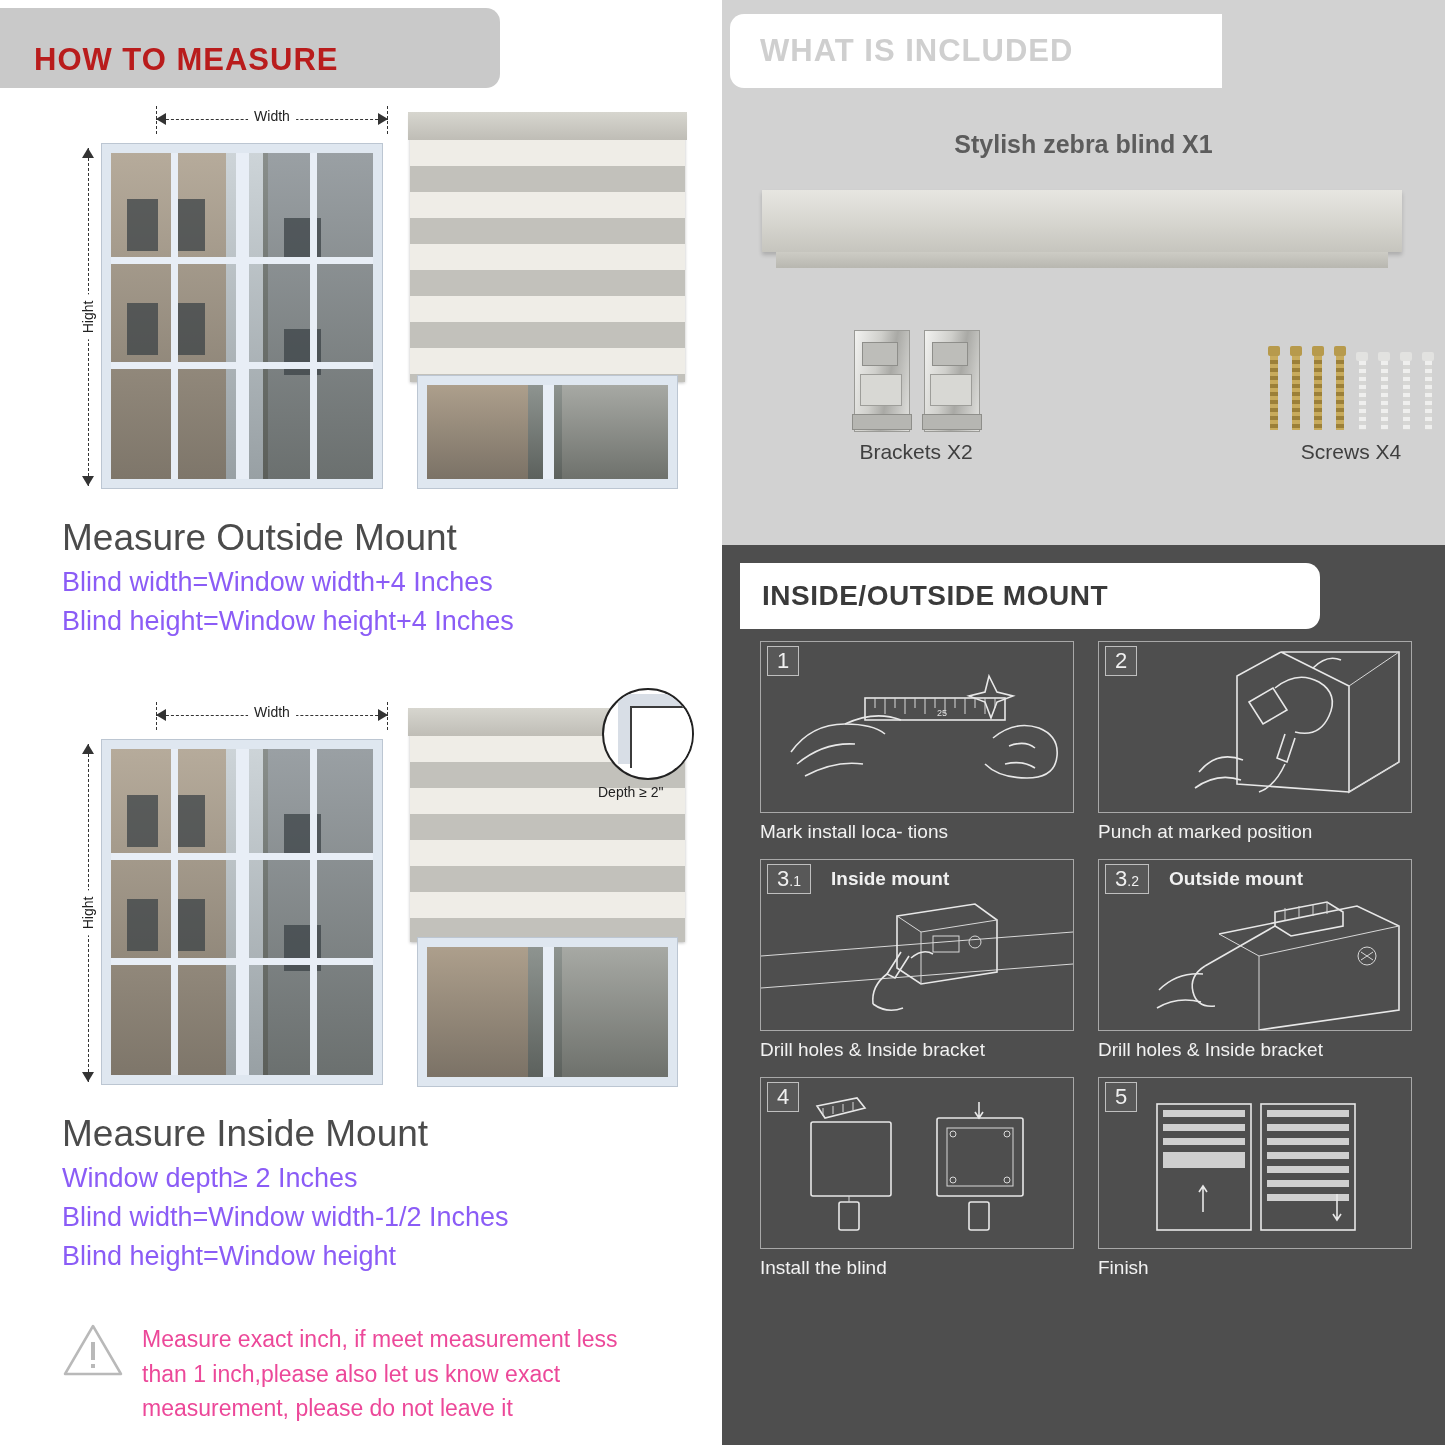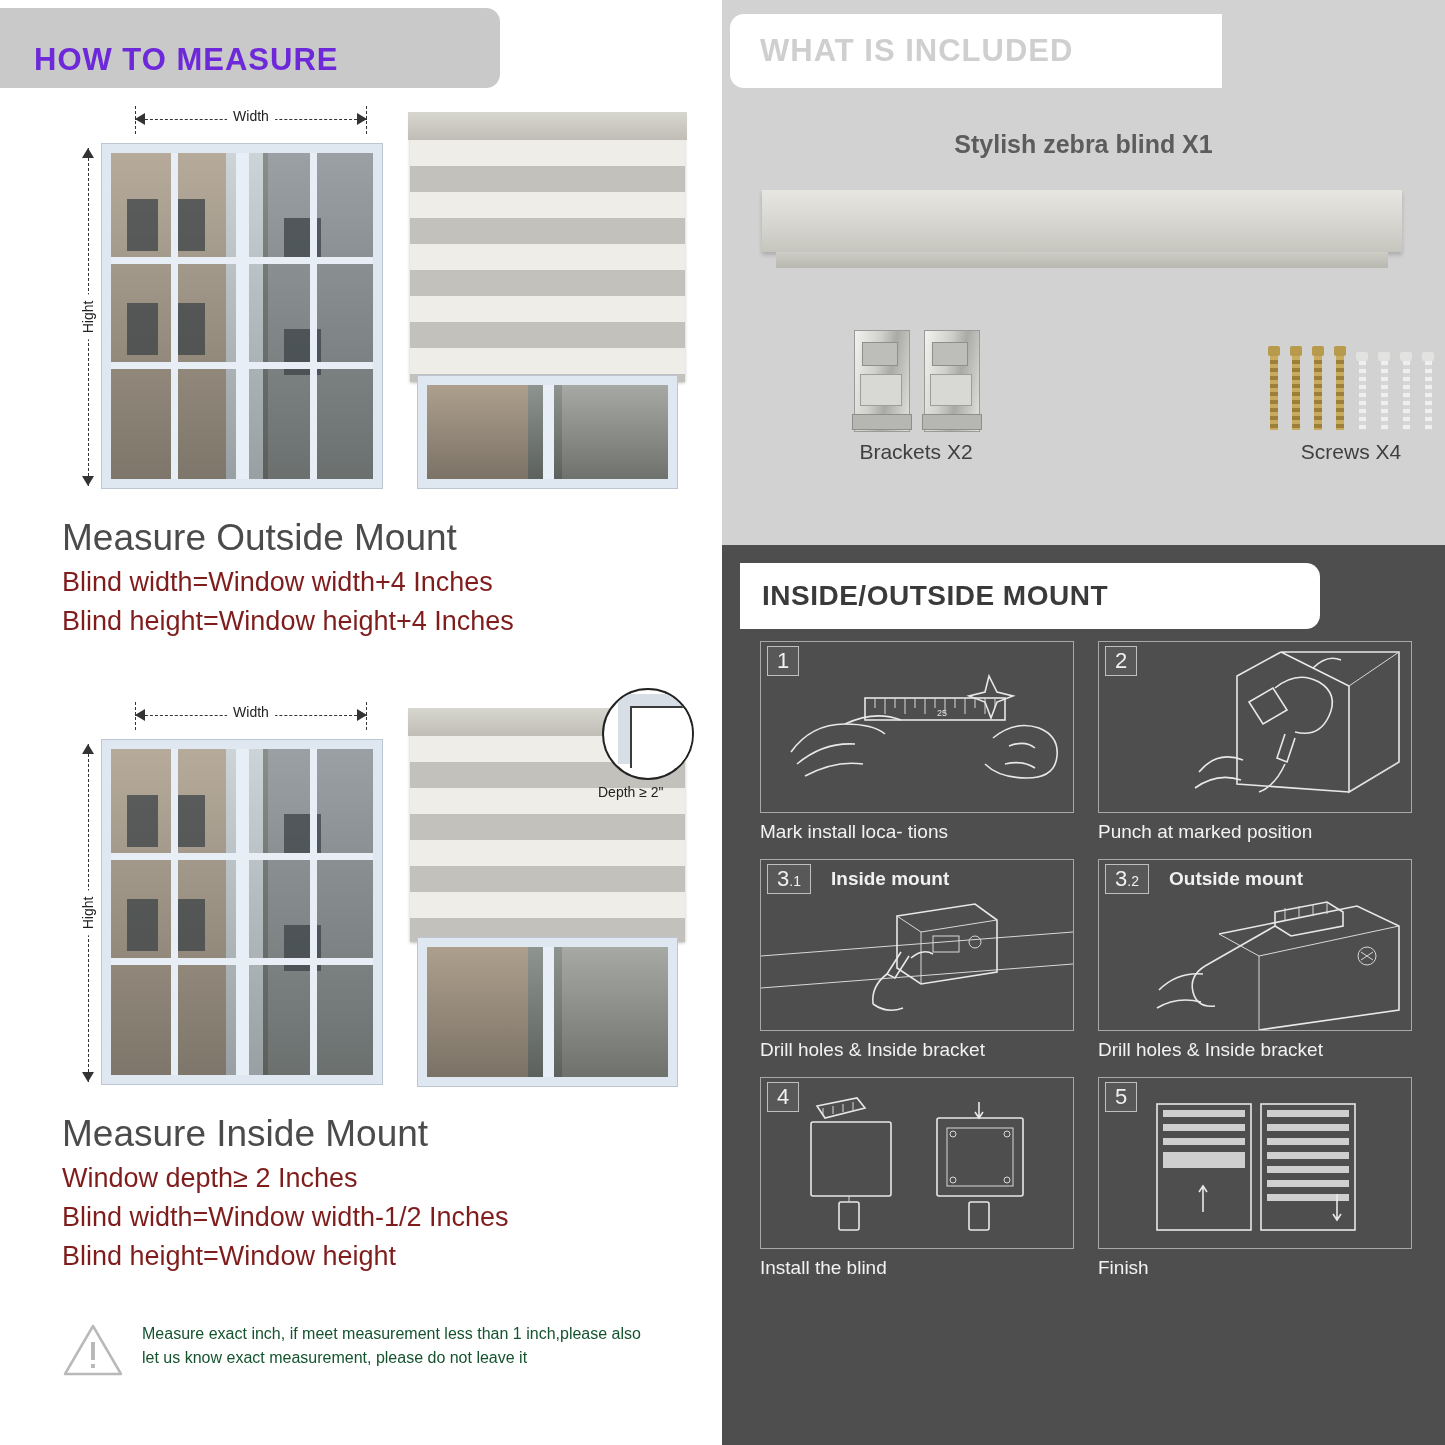--- a/index.html
+++ b/index.html
@@ -13,34 +13,34 @@
 
   
   .left{position:absolute;left:0;top:0;width:712px;height:1445px;background:#ffffff;}
 
   .hdr-measure{
     position:absolute;left:0;top:8px;width:500px;height:80px;
     background:#c9c9c9;border-radius:0 14px 14px 0;
     display:flex;align-items:center;
   }
   .hdr-measure span{
-    color:#6d28d9;font-size:31px;font-weight:bold;letter-spacing:1px;
+    color:#b91c1c;font-size:31px;font-weight:bold;letter-spacing:1px;
     padding-left:34px;
     margin-top:24px;
   }
 
   
   .mblock{position:absolute;left:0;width:712px;}
   .mb1{top:100px;}
   .mb2{top:696px;}
 
   .diagram{position:relative;width:660px;height:390px;margin-left:40px;}
 
   .dim-top{
-    position:absolute;left:95px;top:8px;width:232px;height:22px;text-align:right;
+    position:absolute;left:116px;top:8px;width:232px;height:22px;text-align:right;
   }
   .dim-top .line{position:absolute;top:11px;left:0;width:232px;border-top:1px dashed #333;}
   .dim-top .lab{
     position:absolute;top:0px;left:50%;transform:translateX(-50%);
     background:#fff;padding:0 6px;font-size:14px;color:#222;
   }
   .dim-top .ar-l,.dim-top .ar-r{
     position:absolute;top:5px;width:0;height:0;border-top:6px solid transparent;border-bottom:6px solid transparent;
   }
   .dim-top .ar-l{left:0;border-right:10px solid #333;}
@@ -107,26 +107,26 @@
   }
   .depth-circle .frame-out{position:absolute;left:14px;top:4px;width:70px;height:70px;background:#d8dee6;}
   .depth-circle .frame-in{position:absolute;left:26px;top:16px;width:62px;height:62px;background:#ffffff;}
   .depth-circle .edge{position:absolute;left:26px;top:16px;width:2px;height:62px;background:#3b3b3b;}
   .depth-circle .edge2{position:absolute;left:26px;top:16px;width:62px;height:2px;background:#3b3b3b;}
   .depth-label{position:absolute;left:-4px;top:96px;font-size:14px;color:#222;white-space:nowrap;}
 
   .mtitle{
     margin:27px 0 0 62px;font-size:37px;color:#4b4b4b;font-weight:normal;
   }
-  .mline{margin:8px 0 0 62px;font-size:27px;color:#7f1d1d;}
+  .mline{margin:8px 0 0 62px;font-size:27px;color:#8b5cf6;}
 
   .warn{position:absolute;left:62px;top:1322px;width:600px;display:flex;gap:18px;align-items:flex-start;}
   .warn-tri{width:62px;height:56px;position:relative;flex:0 0 auto;}
   .warn-tri svg{display:block;}
-  .warn-text{font-size:16px;color:#14532d;line-height:1.5;}
+  .warn-text{font-size:23px;color:#ec4899;line-height:1.5;}
 
   
   .right-top{position:absolute;left:722px;top:0;width:723px;height:545px;background:#d2d2d2;}
   .hdr-included{
     position:absolute;left:8px;top:14px;width:492px;height:74px;
     background:#ffffff;border-radius:14px 0 0 14px;display:flex;align-items:center;
   }
   .hdr-included span{color:#cfcfcf;font-size:31px;font-weight:bold;letter-spacing:1px;padding-left:30px;}
 
   .kit-title{position:absolute;left:0;top:130px;width:723px;text-align:center;font-size:25px;color:#5c5c5c;font-weight:bold;}

